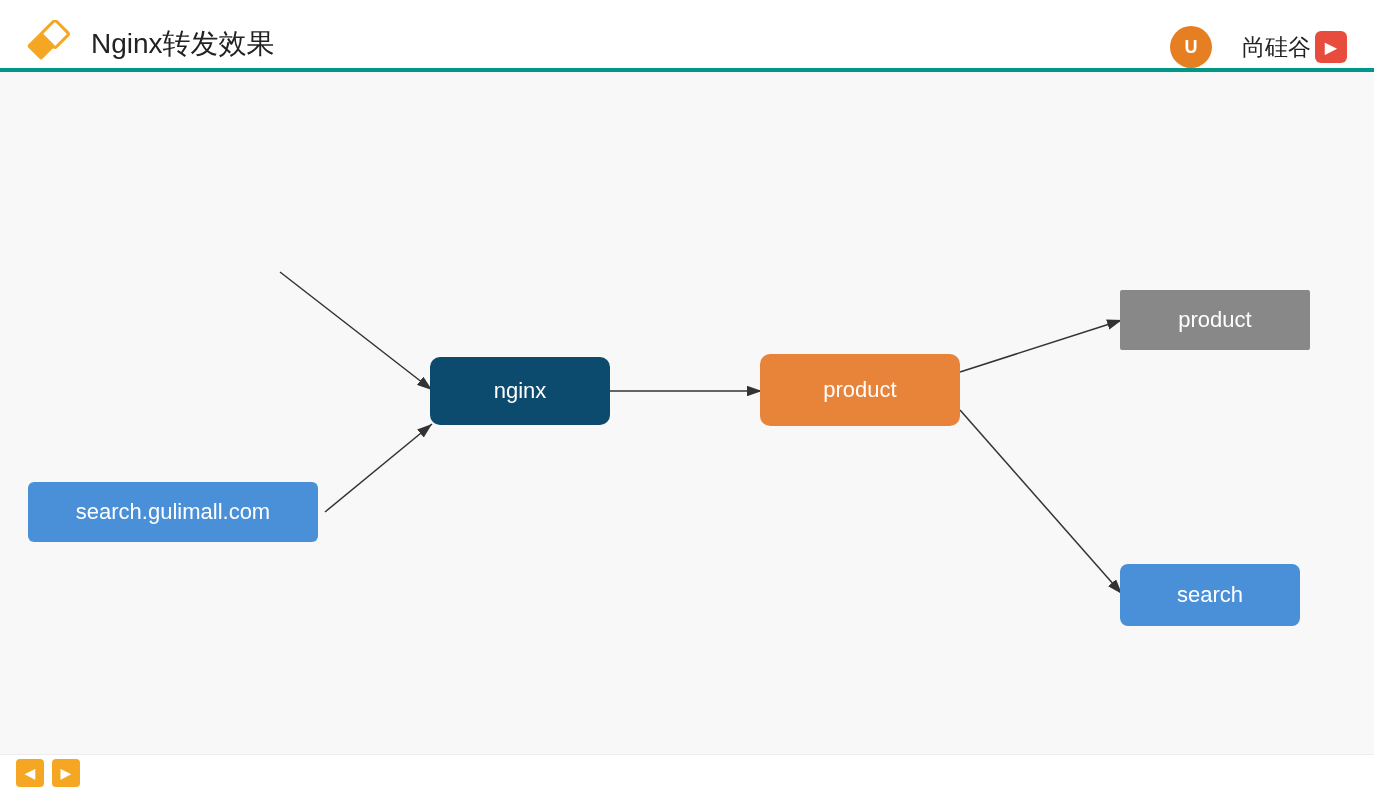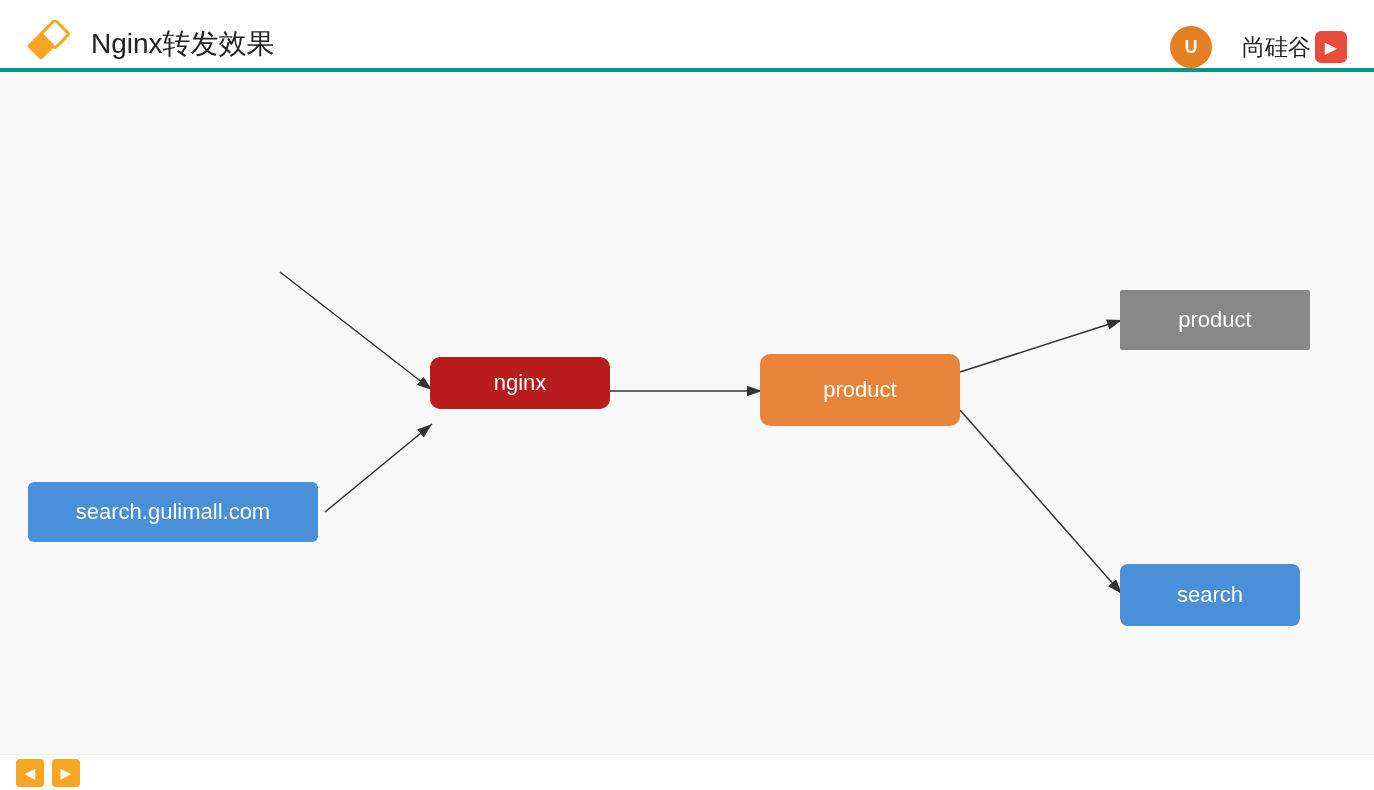--- a/index.html
+++ b/index.html
@@ -110,22 +110,22 @@
       height: 60px;
       background: #4a90d9;
       color: #fff;
       top: 410px;
       left: 28px;
       border-radius: 6px;
     }
 
     .node-nginx {
       width: 180px;
-      height: 52px;
-      background: #b91c1c;
+      height: 68px;
+      background: #0c4a6e;
       color: #fff;
       top: 285px;
       left: 430px;
       border-radius: 10px;
     }
 
     .node-gateway {
       width: 200px;
       height: 72px;
       background: #e8843a;

